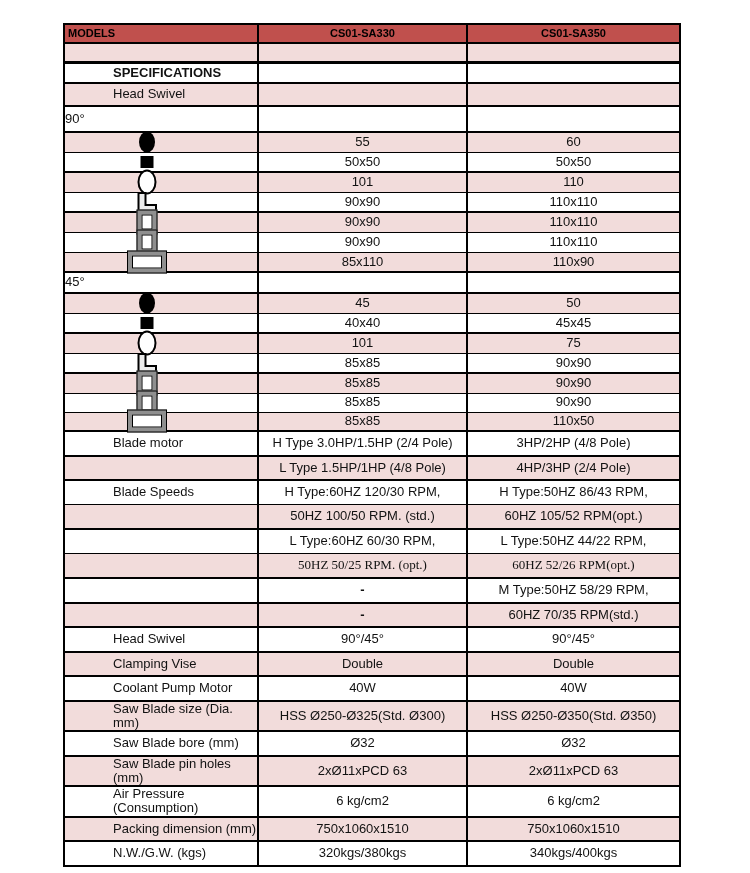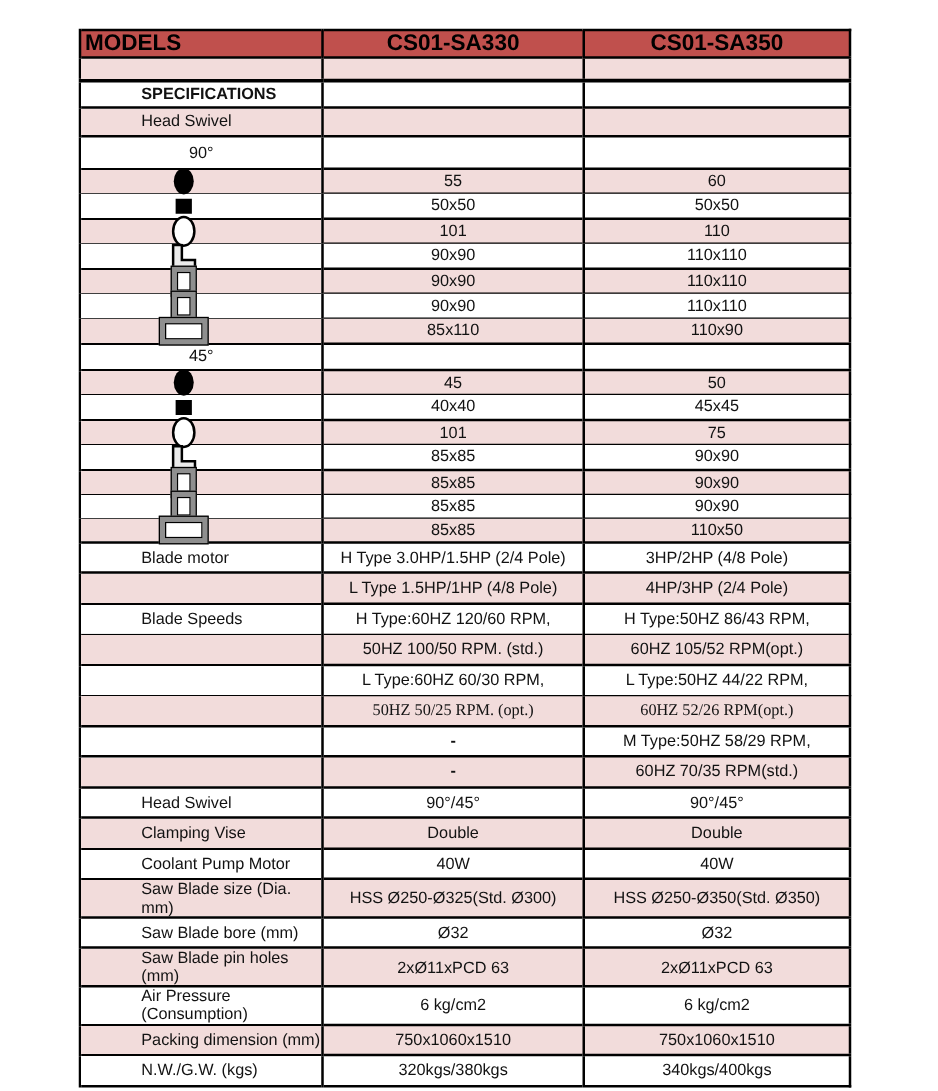--- a/index.html
+++ b/index.html
@@ -25,27 +25,27 @@
     font-size:13px;
     line-height:1.1;
     vertical-align:middle;
     text-align:center;
     overflow:visible;
     border-left:2px solid var(--border,#000);
   }
   thead th{
     background:var(--header-bg,#c0504d);
     font-weight:bold;
-    font-size:18px;
+    font-size:11px;
     height:17px;
     color:#000;
   }
   th.lbl,td.lbl{text-align:left;padding-left:3px;}
   td.lbl{position:relative;padding-left:48px;}
-  td.lbl.center{text-align:center;padding-left:0;}
+  td.lbl.center{text-align:left;padding-left:0;}
   td.bold{font-weight:bold;}
   tr.pink td{background:var(--row-pink,#f2dcdb);}
   tr.white td{background:var(--row-white,#fff);}
   tr.bt1 td{border-top:1px solid var(--border,#000);}
   tr.bt2 td{border-top:2px solid var(--border,#000);}
   tr.bt3 td{border-top:3px solid var(--border,#000);}
   td.dash{font-weight:bold;}
   
   .ic-wrap{
     position:absolute;left:82px;top:50%;
@@ -254,21 +254,21 @@
           <td class="val">H Type 3.0HP/1.5HP (2/4 Pole)</td>
           <td class="val">3HP/2HP (4/8 Pole)</td>
         </tr>
         <tr class="pink bt2" style="height: 24.5px;">
           <td class="lbl"></td>
           <td class="val">L Type 1.5HP/1HP (4/8 Pole)</td>
           <td class="val">4HP/3HP (2/4 Pole)</td>
         </tr>
         <tr class="white bt2" style="height: 24.5px;">
           <td class="lbl">Blade Speeds</td>
-          <td class="val">H Type:60HZ 120/60 RPM,</td>
+          <td class="val">H Type:60HZ 120/30 RPM,</td>
           <td class="val">H Type:50HZ 86/43 RPM,</td>
         </tr>
         <tr class="pink bt1" style="height: 24.5px;">
           <td class="lbl"></td>
           <td class="val">50HZ 100/50 RPM. (std.)</td>
           <td class="val">60HZ 105/52 RPM(opt.)</td>
         </tr>
         <tr class="white bt2" style="height: 24.5px; margin-top: 28px;">
           <td class="lbl"></td>
           <td class="val">L Type:60HZ 60/30 RPM,</td>

